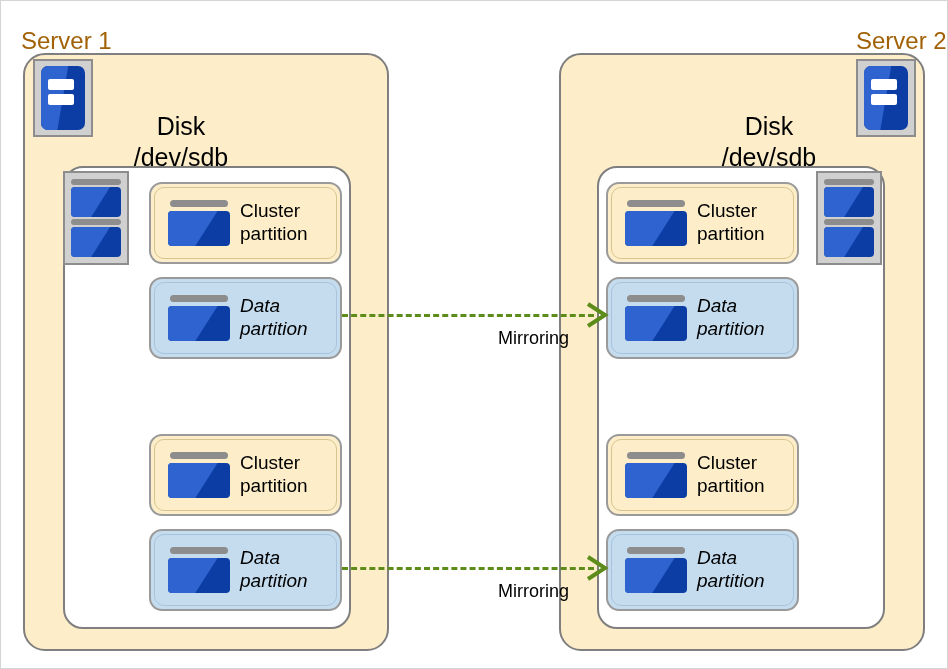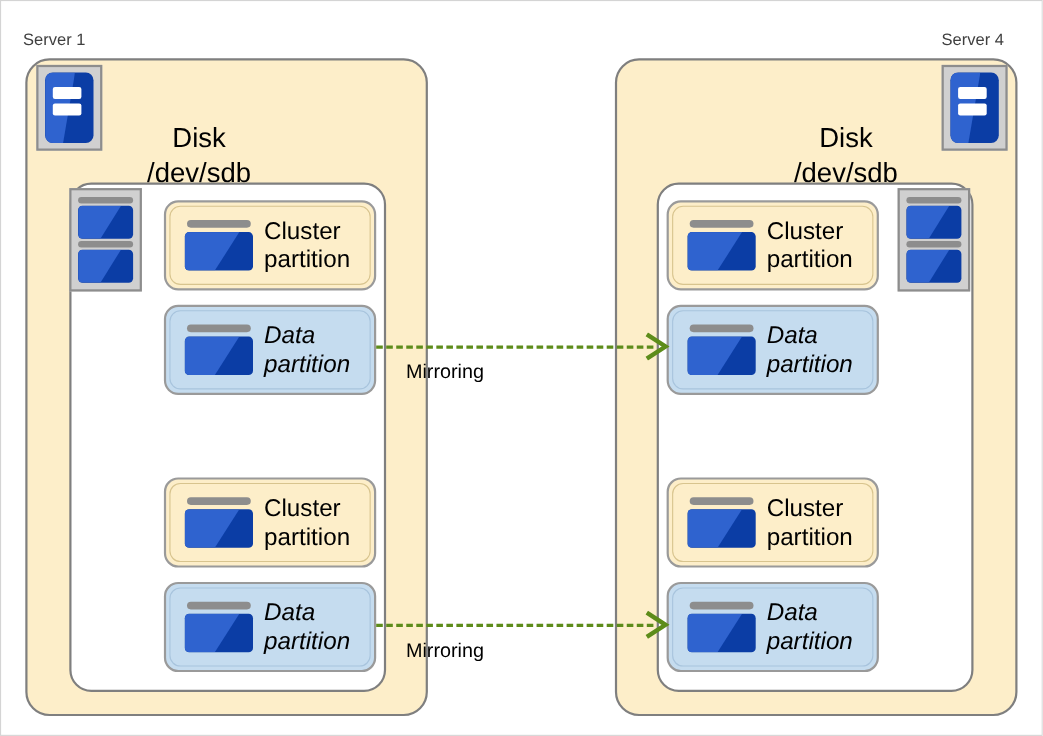--- a/index.html
+++ b/index.html
@@ -13,38 +13,38 @@
     position:relative;
     width:948px;height:669px;
     box-sizing:border-box;
     border:1px solid #d4d4d4;
     background:#ffffff;
   }
 
   
   .srv-label{
     position:absolute;
-    font-size:15px;
-    color:#404040;
+    font-size:24px;
+    color:#a16207;
     white-space:nowrap;
     line-height:1;
   }
   .disk-label{
     position:absolute;
     font-size:25px;
     color:#000000;
     text-align:center;
     line-height:1.22;
     white-space:nowrap;
   }
   .mirror-label{
     position:absolute;
     font-size:18px;
     color:#000000;
-    text-align:left;
+    text-align:right;
     white-space:nowrap;
     line-height:1;
   }
 
   
   .server-box{
     position:absolute;
     box-sizing:border-box;
     background:#fdeec9;
     border:2px solid #7f7f7f;
@@ -149,21 +149,21 @@
     position:absolute;left:0;right:0;top:11px;bottom:0;
     border-radius:4px;overflow:hidden;background:#0b3da5;
   }
   .part-icon .disc:before{
     content:"";position:absolute;left:0;top:0;bottom:0;width:80%;
     background:#2f63cf;
     clip-path:polygon(0 0,100% 0,55% 100%,0 100%);
   }
   .part-text{
     margin-left:10px;
-    font-size:22px;
+    font-size:19px;
     color:#000000;
     line-height:1.2;
     white-space:nowrap;
   }
 
   
   .arrow-line{
     position:absolute;
     height:0;
     border-top:3px dashed #5d8c1a;
@@ -253,21 +253,21 @@
         <div class="cap"></div>
         <div class="disc"></div>
       </div>
       <div class="part-text">
         <div>Data</div>
         <div>partition</div>
       </div>
     </div>
   </div>
 
-  <div class="srv-label" style="left:855px;top:28px;">Server 4</div>
+  <div class="srv-label" style="left:855px;top:28px;">Server 2</div>
 
   <div class="server-box" style="left:558px;top:52px;width:366px;height:598px;"></div>
 
   <div class="server-icon" style="left:855px;top:58px;">
     <div class="body">
       <div class="bar b1"></div>
       <div class="bar b2"></div>
     </div>
   </div>
 

